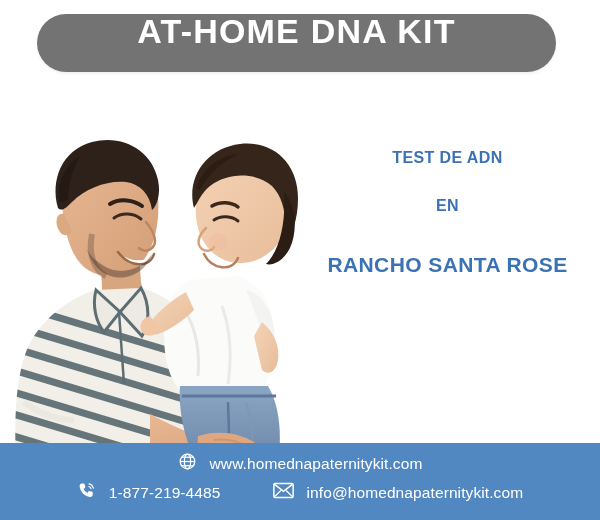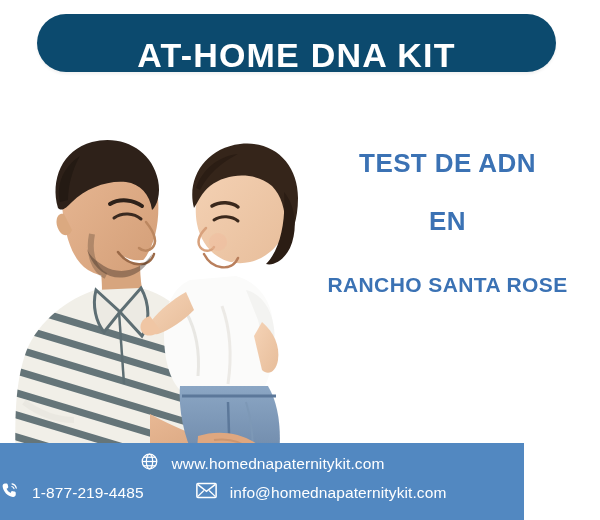--- a/index.html
+++ b/index.html
@@ -18,24 +18,24 @@
     overflow: hidden;
   }
 
   
   .header-banner {
     position: absolute;
     left: 37px;
     top: 14px;
     width: 519px;
     height: 58px;
-    background: #0c4a6e;
+    background: #737373;
     border-radius: 29px;
     display: flex;
-    align-items: flex-end;
+    align-items: flex-start;
     justify-content: center;
     box-shadow: 0 2px 3px rgba(0,0,0,0.06);
   }
   .header-title {
     color: #ffffff;
     font-size: 34px;
     font-weight: bold;
     letter-spacing: 1.2px;
     line-height: 1;
     white-space: nowrap;
@@ -57,55 +57,56 @@
   .text-block {
     position: absolute;
     left: 300px;
     top: 150px;
     width: 295px;
     text-align: center;
   }
   .text-line {
     color: #3b72b4;
     font-weight: bold;
-    font-size: 26px;
+    font-size: 16px;
     letter-spacing: 0.4px;
     line-height: 1;
     font-family: "Liberation Sans", sans-serif;
     white-space: nowrap;
   }
   .line-1 { margin-bottom: 32px; }
   .line-2 { margin-bottom: 40px; }
   .line-3 { font-size: 21px; }
 
   
   .footer {
     position: absolute;
     left: 0;
     bottom: 0;
-    width: 524px;
+    width: 600px;
     height: 77px;
     background: #5288c1;
   }
   .footer-row {
     position: absolute;
     display: flex;
     align-items: center;
     color: #ffffff;
   }
   .footer-row-top {
     left: 0;
     right: 0;
     top: 9px;
     justify-content: center;
   }
   .footer-row-bottom {
     left: 0;
     right: 0;
     top: 38px;
+    justify-content: center;
     gap: 52px;
   }
   .contact-item {
     display: flex;
     align-items: center;
     gap: 13px;
   }
   .contact-text {
     color: #ffffff;
     font-size: 15.5px;

